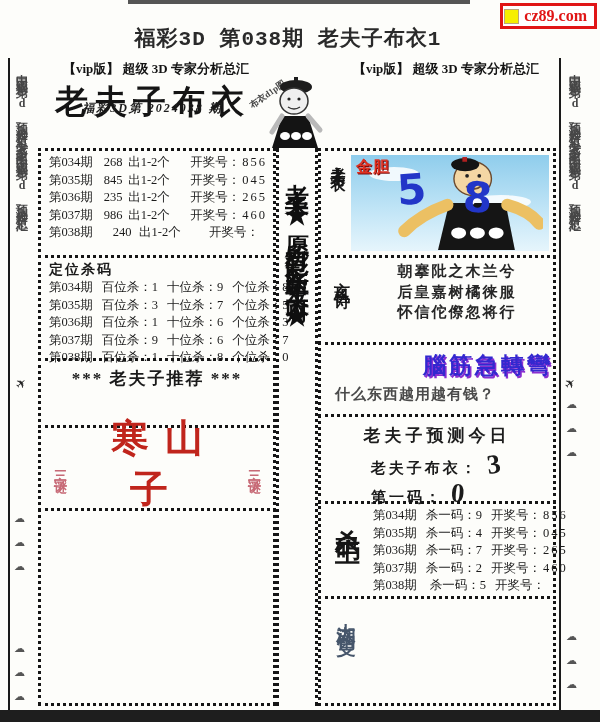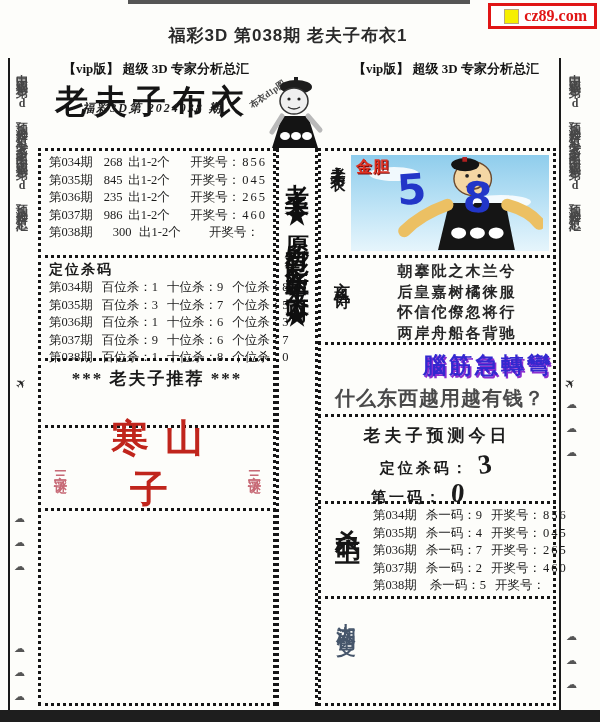--- a/index.html
+++ b/index.html
@@ -4,26 +4,26 @@
 <style>
   html,body{margin:0;padding:0;background:#fff;}
   .page{position:relative;width:600px;height:722px;background:#fdfdfa;overflow:hidden;
         font-family:"Liberation Serif","DejaVu Serif",serif;color:#1b1b1b;}
   .abs{position:absolute;}
   
   .topbar{left:128px;top:0;width:342px;height:4px;background:#555;}
   .bottombar{left:0;top:710px;width:600px;height:12px;background:#1e1e1e;}
   
   .cz{right:3px;top:3px;display:flex;align-items:center;gap:5px;background:#fff;
-      border:3px solid #e01515;padding:1px 7px 1px 13px;}
+      border:3px solid #e01515;padding:1px 7px 1px 1px;}
   .cz .sq{width:13px;height:13px;background:#f6ef00;border:1px solid #b9a67a;}
   .cz .txt{color:#e01515;font-weight:700;font-size:16px;}
   
-  .title{left:0;top:24px;width:576px;text-align:center;font-family:Liberation Sans, sans-serif;
-         font-weight:700;font-size:17px;color:#2a2a2a;letter-spacing:1px;}
+  .title{left:0;top:24px;width:576px;text-align:center;font-family:Liberation Mono, monospace;
+         font-weight:700;font-size:21px;color:#2a2a2a;letter-spacing:1px;}
   .viph{top:60px;width:232px;text-align:center;font-weight:700;font-size:13px;color:#141414;}
   .viph.l{left:40px;} .viph.r{left:330px;}
   
   .rail{top:58px;width:2px;height:652px;background:#1a1a1a;}
   .rail.l{left:8px;} .rail.r{left:559px;}
   .wm{top:64px;height:640px;writing-mode:vertical-rl;text-orientation:upright;overflow:hidden;
       font-weight:700;font-size:12px;letter-spacing:3px;color:#343434;opacity:.9;}
   .wm.l{left:13px;} .wm.r{left:566px;}
   .plane{font-size:13px;color:#222;transform:rotate(-40deg);}
   .clouds{writing-mode:vertical-rl;font-size:11px;color:#555;letter-spacing:4px;}
@@ -64,21 +64,21 @@
           font-size:16px;color:#e03020;text-shadow:1px 1px 0 #7c0e0e;letter-spacing:1px;}
   .digit{position:absolute;font-family:"DejaVu Sans",sans-serif;font-weight:700;font-size:42px;color:#2236c8;}
   .d1{left:46px;top:10px;transform:rotate(-4deg);}
   .d2{left:112px;top:18px;transform:rotate(3deg);}
   
   .poem{position:absolute;left:44px;right:4px;top:3px;text-align:center;font-weight:700;
         font-size:15px;line-height:20.5px;color:#262626;letter-spacing:2px;}
   
   .nj-ttl{margin-top:5px;text-align:right;font-family:"Liberation Sans",sans-serif;font-weight:900;
           font-size:23px;letter-spacing:3px;color:#3328cf;text-shadow:1.5px 1.5px 0 #8b2fd0;}
-  .nj-q{margin:4px 0 0 14px;font-weight:700;font-size:20px;color:#4a4a4a;letter-spacing:1px;}
+  .nj-q{margin:4px 0 0 14px;font-weight:700;font-size:15px;color:#4a4a4a;letter-spacing:1px;}
   
   .yc{text-align:center;}
   .yc-ttl{margin-top:7px;font-weight:700;font-size:17px;letter-spacing:4px;color:#1d1d1d;}
   .yc-line{margin-top:2px;font-weight:700;font-size:15px;letter-spacing:3px;}
   .hand{display:inline-block;font-size:27px;margin-left:8px;transform:rotate(-8deg);}
   .hand.h2{transform:rotate(5deg);}
   .yc-line.second{text-align:left;padding-left:50px;margin-top:-2px;}
   
   .taihu-lab{left:12px;top:8px;font-size:19px;letter-spacing:5px;color:#46566b;}
 </style>
@@ -151,21 +151,21 @@
     </div>
     <div class="row">
       <span class="p">第037期</span>
       <span class="rec">986</span>
       <span class="note">出1-2个</span>
       <span class="lbl">开奖号：</span>
       <span class="val">460</span>
     </div>
     <div class="row">
       <span class="p">第038期</span>
-      <span class="rec">300</span>
+      <span class="rec">240</span>
       <span class="note">出1-2个</span>
       <span class="lbl">开奖号：</span>
       <span class="val"></span>
     </div>
   </div>
 
   <div class="box lcol lst" style="top:255px;height:106px;">
     <div class="ttl">定位杀码</div>
     <div class="row">
       <span class="p">第034期</span>
@@ -255,33 +255,32 @@
       <span class="digit d2">8</span>
     </div>
   </div>
 
   <div class="box rcol" style="top:255px;height:90px;">
     <span class="vlab" style="left:10px;top:10px;font-size:16px;letter-spacing:6px;">玄机诗</span>
     <div class="poem">
       <div>朝搴阰之木兰兮</div>
       <div>后皇嘉树橘徕服</div>
       <div>怀信佗傺忽将行</div>
-      <div>两岸舟船各背驰</div>
     </div>
   </div>
 
   <div class="box rcol" style="top:342px;height:75px;">
     <div class="nj-ttl">腦筋急轉彎</div>
     <div class="nj-q">什么东西越用越有钱？</div>
   </div>
 
   <div class="box rcol yc" style="top:414px;height:90px;">
     <div class="yc-ttl">老夫子预测今日</div>
     <div class="yc-line">
-      <span>定位杀码：</span><span class="hand">3</span>
+      <span>老夫子布衣：</span><span class="hand">3</span>
     </div>
     <div class="yc-line second">
       <span>第一码：</span><span class="hand h2">0</span>
     </div>
   </div>
 
   <div class="box rcol" style="top:501px;height:98px;">
     <span class="vlab" style="left:10px;top:5px;font-size:25px;letter-spacing:7px;">杀码王</span>
     <div class="lst" style="position:absolute;left:44px;top:0;right:0;">
       <div class="row">

